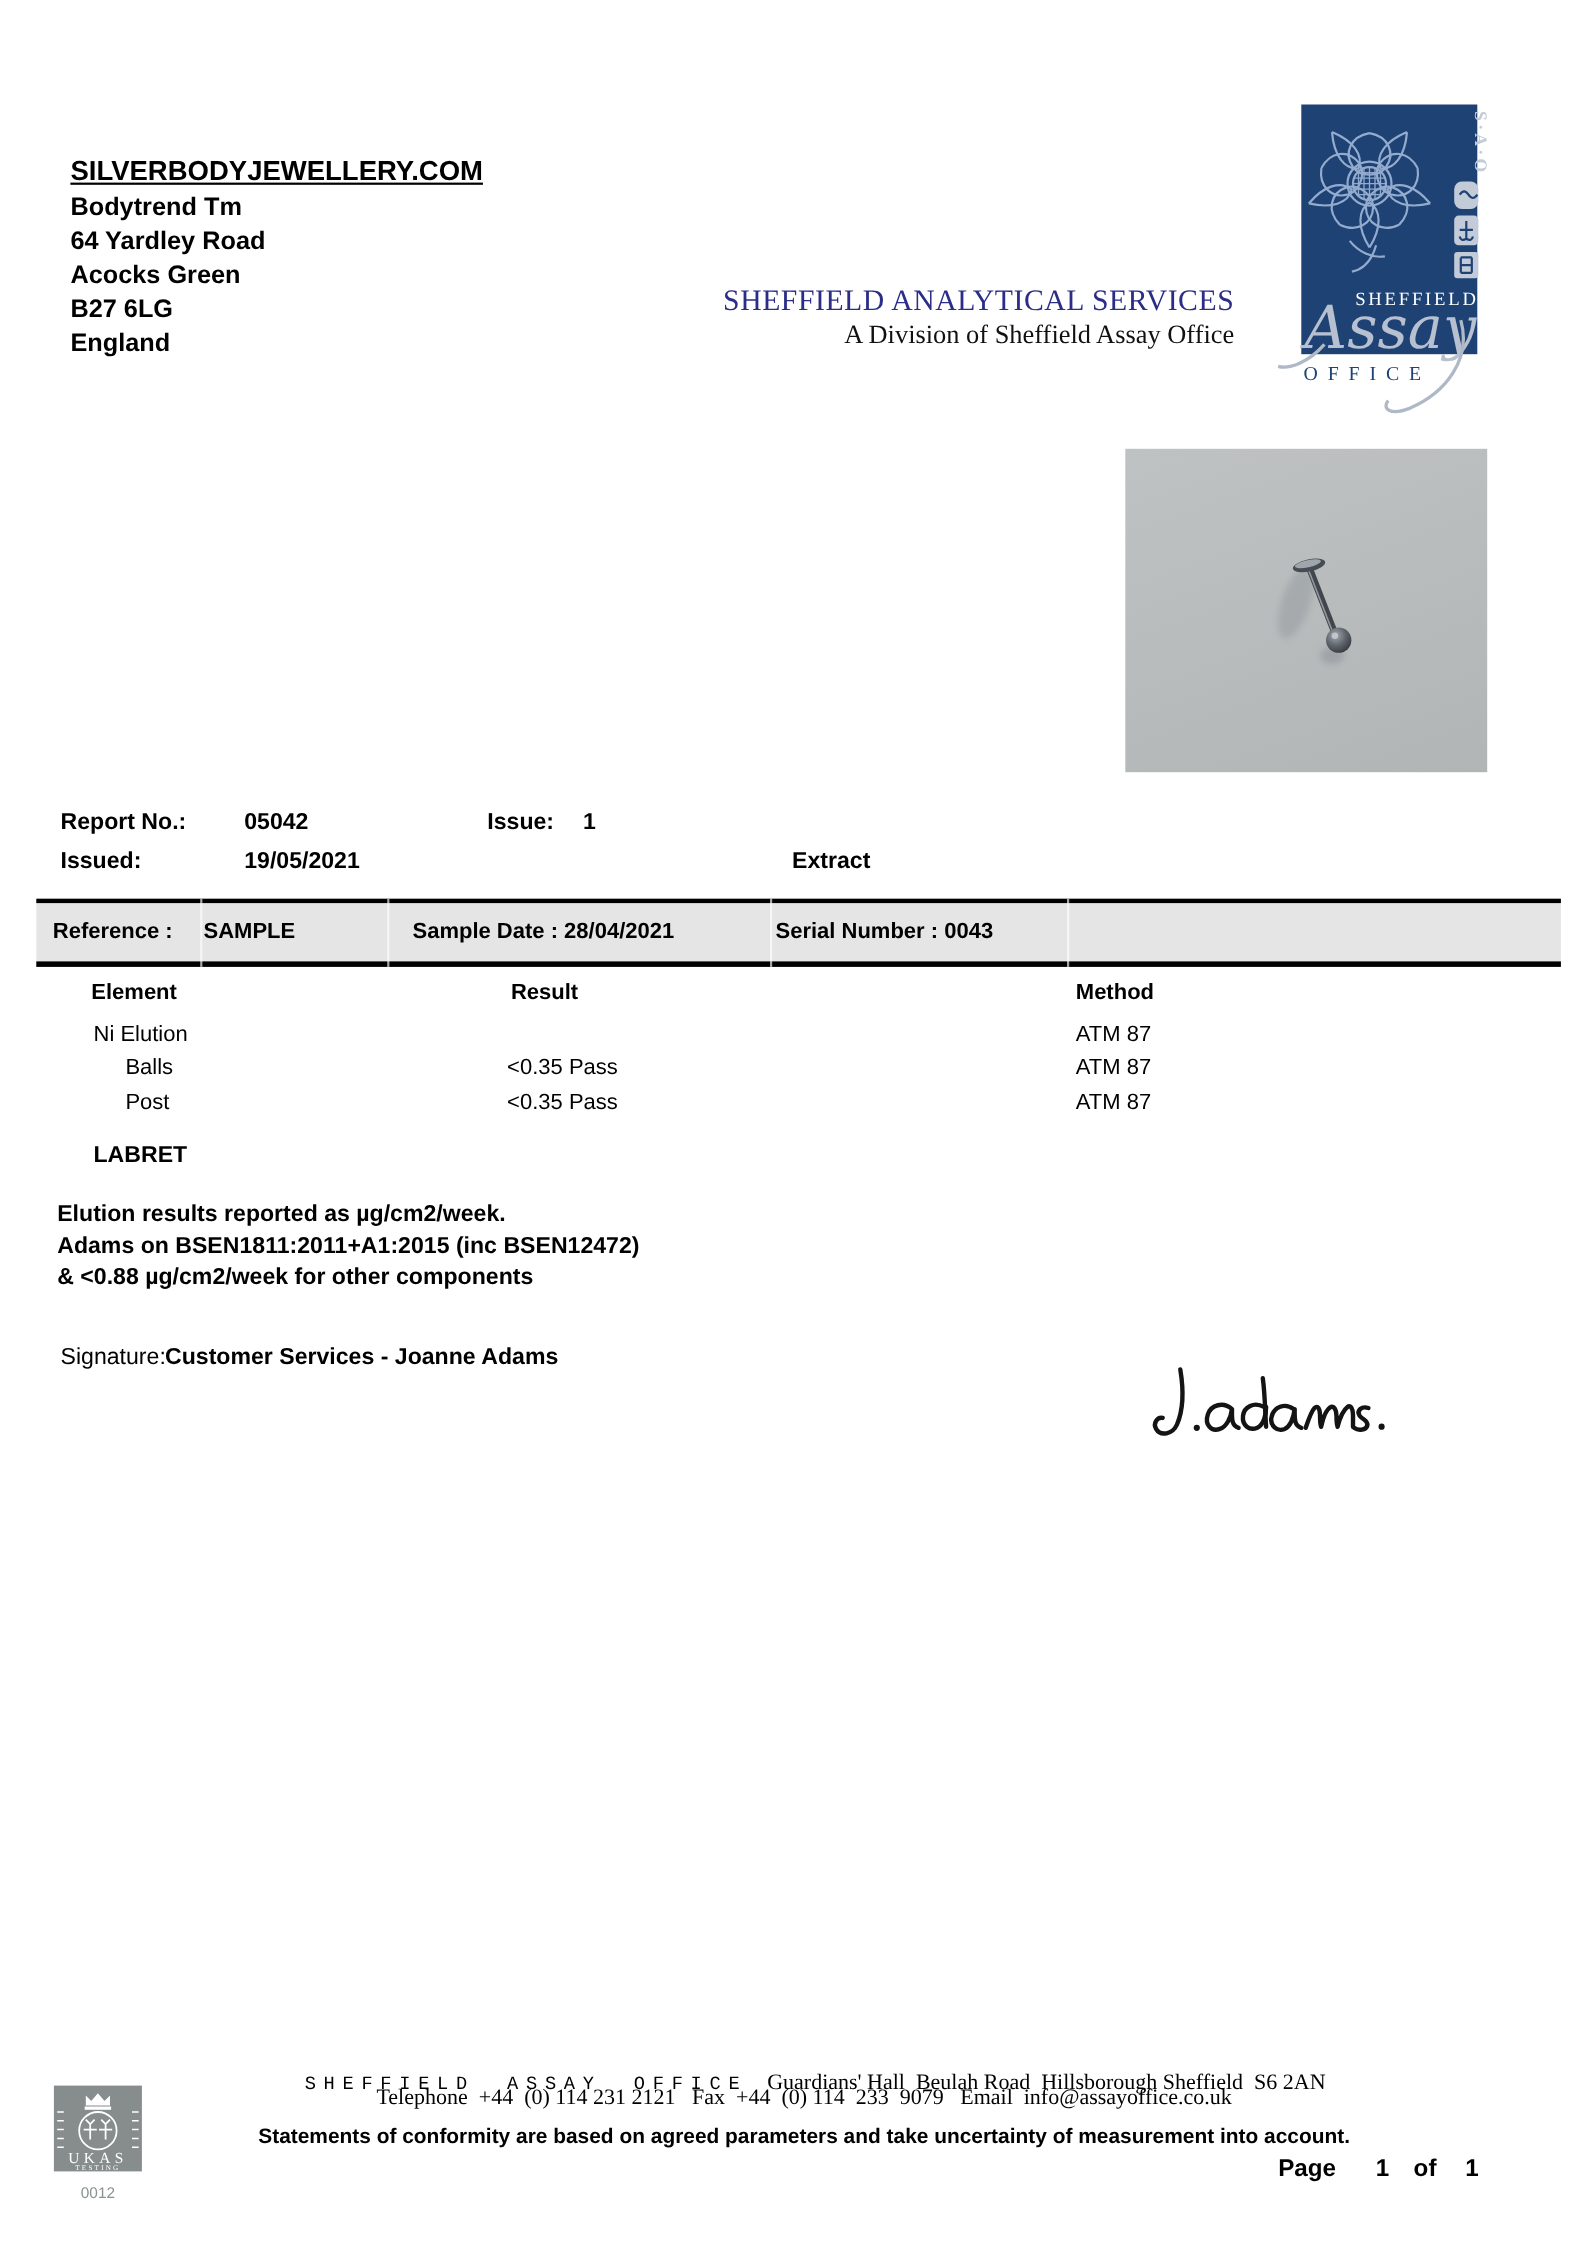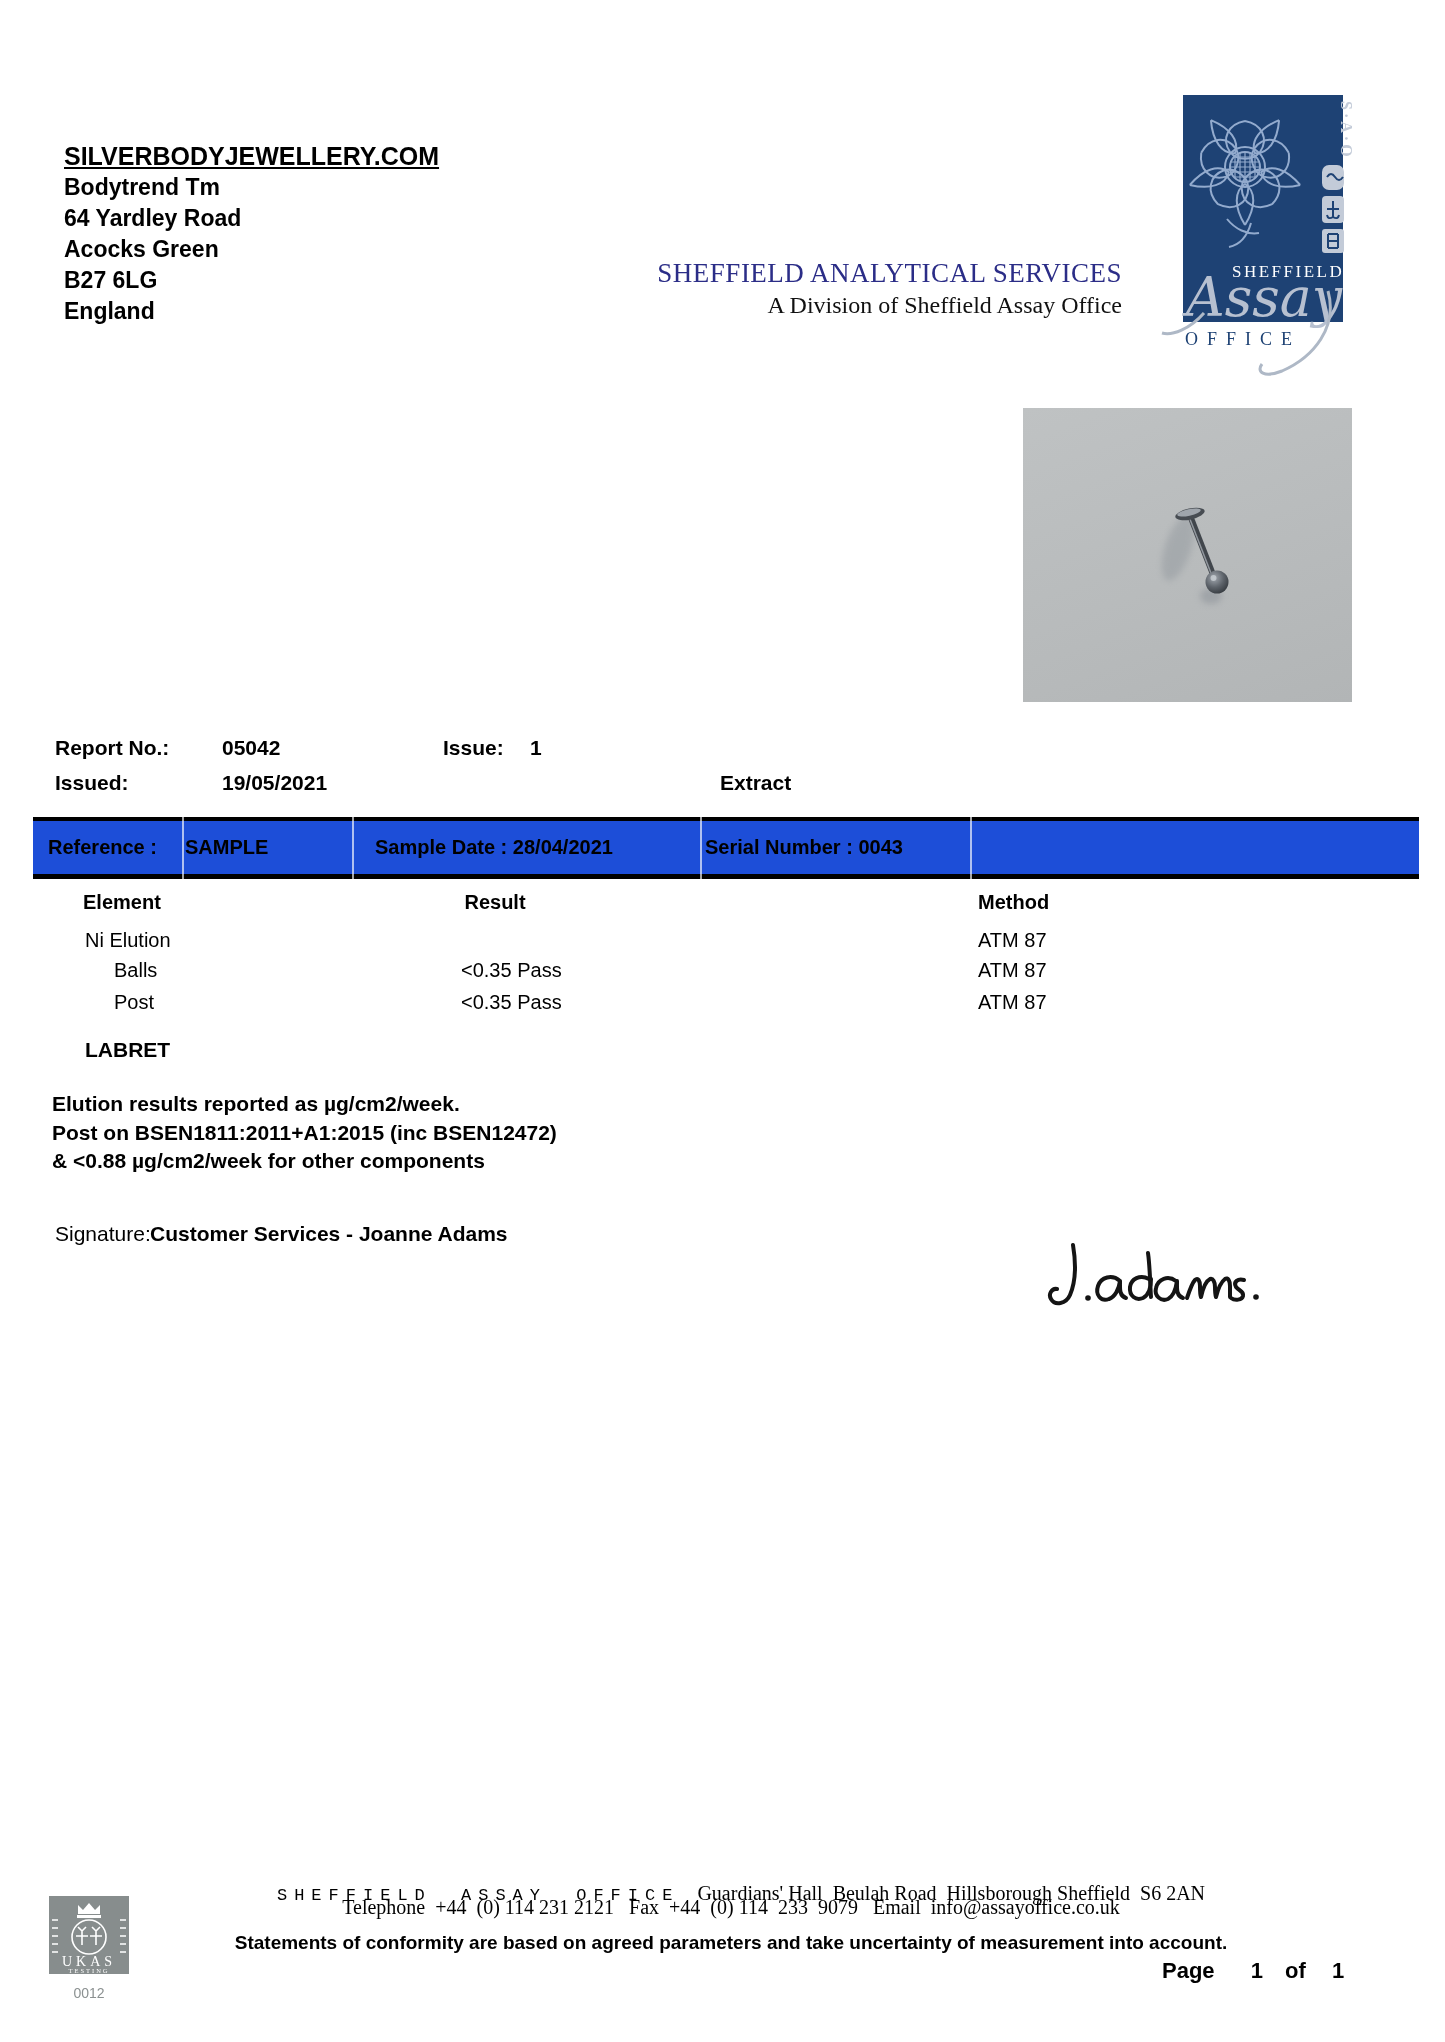--- a/index.html
+++ b/index.html
@@ -14,21 +14,21 @@
 
   
   .svc{left:600px;top:258px;width:522px;text-align:right;font-family:"Liberation Serif",serif;}
   .svc .title{font-size:27px;color:#2b2d87;letter-spacing:.5px;}
   .svc .subtitle{font-size:24px;color:#111;margin-top:3px;}
 
   
   .meta{font-weight:bold;font-size:21px;}
 
   
-  .refbar{left:33px;top:817px;width:1386px;height:62px;background:#1d4ed8;
+  .refbar{left:33px;top:817px;width:1386px;height:62px;background:#e5e5e5;
           border-top:4px solid #000;border-bottom:5px solid #000;box-sizing:border-box;}
   .refbar .cell{position:absolute;top:0;height:53px;line-height:53px;font-weight:bold;font-size:20px;}
   .refbar .sep{position:absolute;top:-4px;bottom:-5px;width:2px;background:#ffffff;opacity:.65;}
 
   
   .cell20{position:absolute;font-size:20px;}
   .th{font-weight:bold;}
   .result-col{width:114px;text-align:center;}
 
   .notes{left:52px;top:1090px;font-weight:bold;font-size:21px;line-height:28.5px;}
@@ -179,21 +179,21 @@
   <span class="abs cell20" style="left:978px;top:959px;">ATM 87</span>
 
   <span class="abs cell20" style="left:114px;top:991px;">Post</span>
   <span class="abs cell20" style="left:461px;top:991px;">&lt;0.35 Pass</span>
   <span class="abs cell20" style="left:978px;top:991px;">ATM 87</span>
 
   <span class="abs cell20 th" style="left:85px;top:1038px;font-size:21px;">LABRET</span>
 
   <div class="abs notes">
     <div>Elution results reported as µg/cm2/week.</div>
-    <div>Post on BSEN1811:2011+A1:2015 (inc BSEN12472)</div>
+    <div>Adams on BSEN1811:2011+A1:2015 (inc BSEN12472)</div>
     <div>&amp; &lt;0.88 µg/cm2/week for other components</div>
   </div>
 
   <span class="abs sig-label">Signature:</span>
   <span class="abs sig-name">Customer Services - Joanne Adams</span>
 
   <svg class="abs" style="left:1035px;top:1233px;" width="235" height="90" viewBox="0 0 235 90">
     <title>J. adams.</title>
     <g stroke="#141414" stroke-width="4" fill="none" stroke-linecap="round" stroke-linejoin="round">
       <path d="M38,12 C41,30 41,48 35,62 C31,71 20,73 16,66 C13,61 17,55 22,56"></path>

